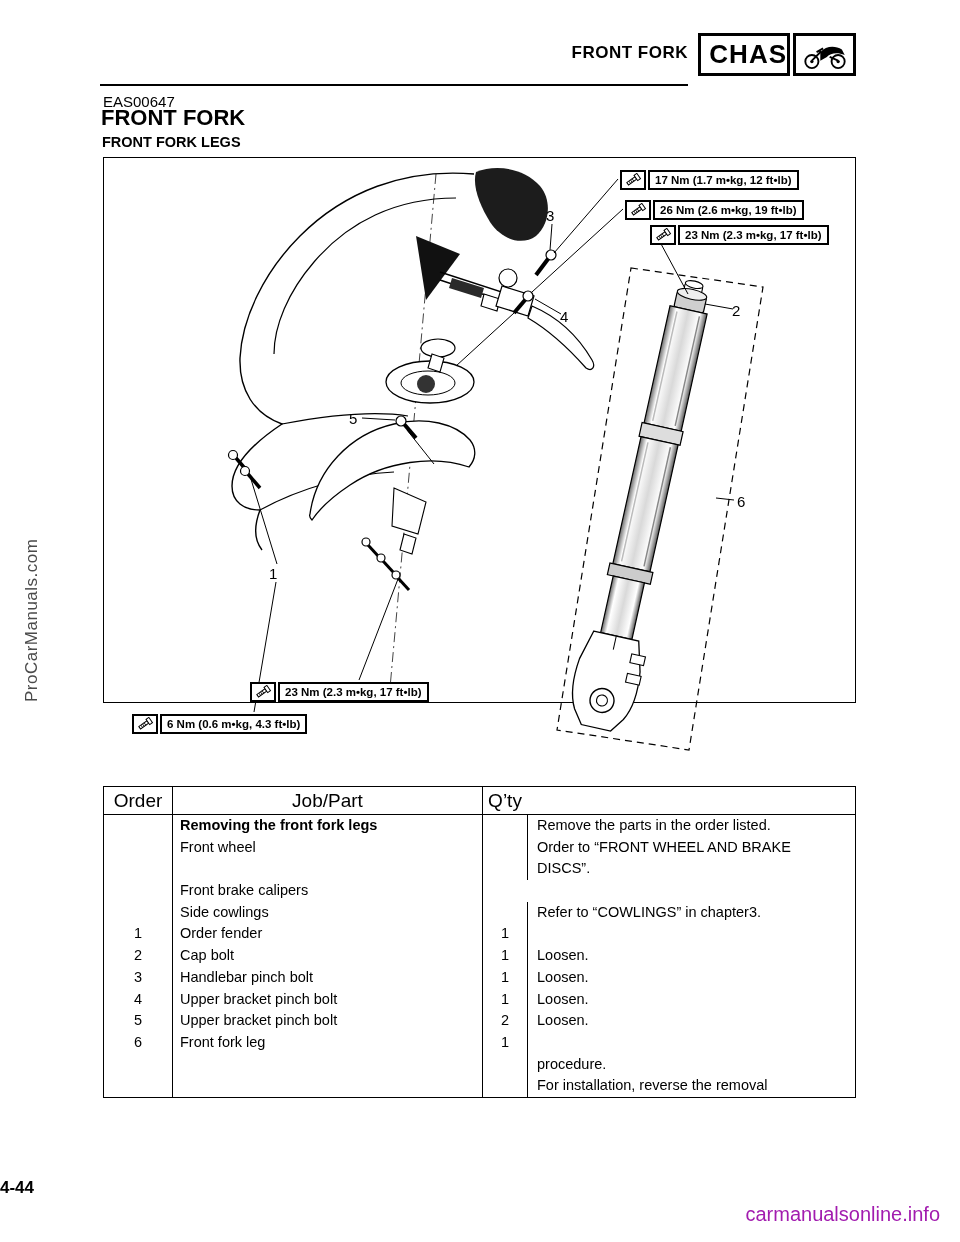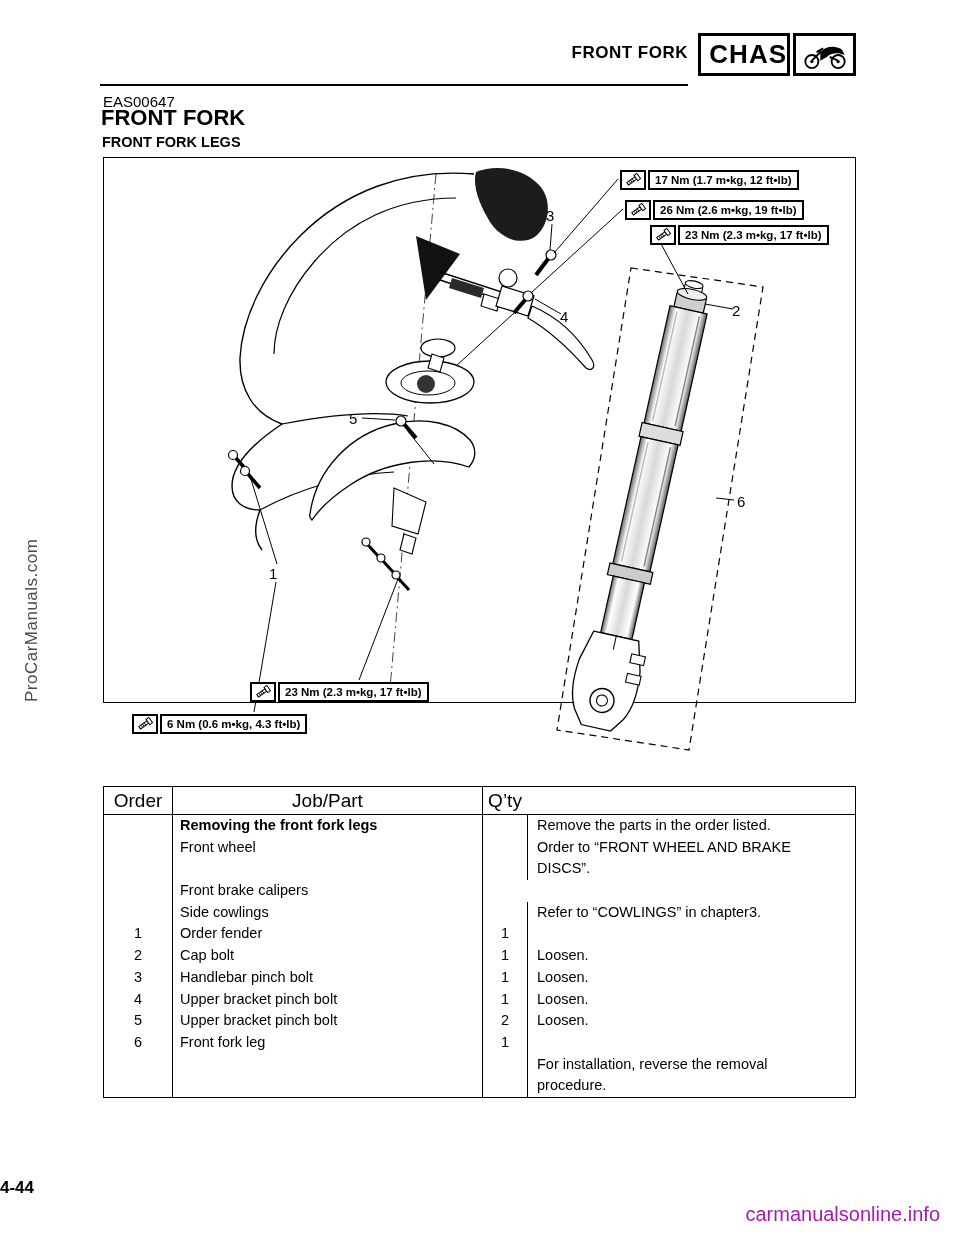--- a/index.html
+++ b/index.html
@@ -361,27 +361,27 @@
       <div class="tr">
         <div class="td c-order">6</div>
         <div class="td c-job bdl">Front fork leg</div>
         <div class="td c-qty bdl">1</div>
         <div class="td c-rem bdl"></div>
       </div>
       <div class="tr">
         <div class="td c-order"></div>
         <div class="td c-job bdl"></div>
         <div class="td c-qty bdl"></div>
+        <div class="td c-rem bdl">procedure.</div>
+      </div>
+      <div class="tr">
+        <div class="td c-order"></div>
+        <div class="td c-job bdl"></div>
+        <div class="td c-qty bdl"></div>
         <div class="td c-rem bdl">For installation, reverse the removal</div>
-      </div>
-      <div class="tr">
-        <div class="td c-order"></div>
-        <div class="td c-job bdl"></div>
-        <div class="td c-qty bdl"></div>
-        <div class="td c-rem bdl">procedure.</div>
       </div>
     </div>
   </div>
 
   <div class="page-num">4-44</div>
   <div class="wm-side">ProCarManuals.com</div>
   <div class="wm-bottom">carmanualsonline.info</div>
 </div>
 
 </body></html>

